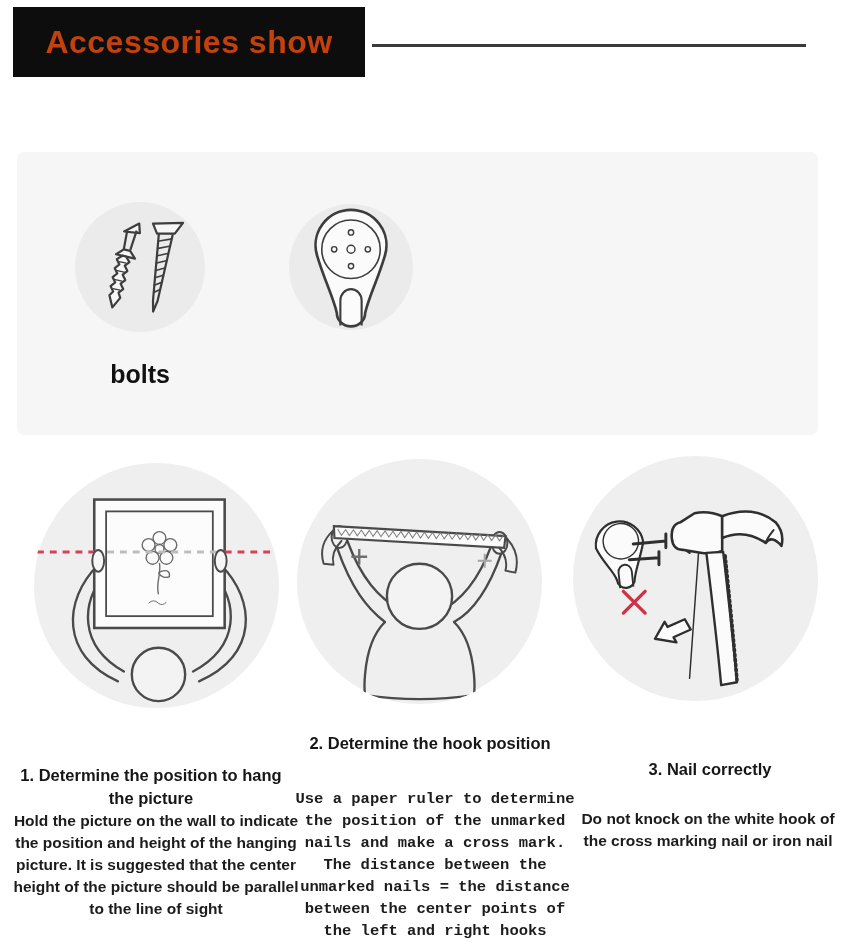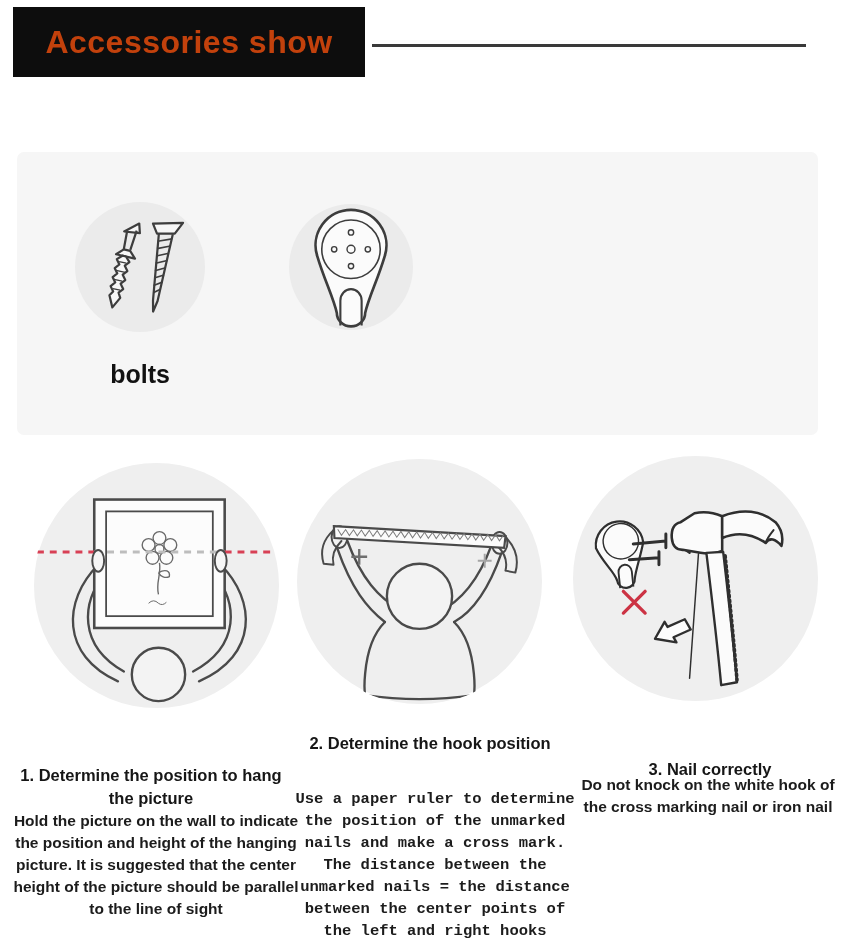--- a/index.html
+++ b/index.html
@@ -192,13 +192,13 @@
       <path stroke-width="2.6" d="M110,68 Q100,70 101,84 Q102,96 112,96 L130,99 Q142,101 152,97 L152,62 Q138,56 124,59 Z"></path>
       <path stroke-width="2.6" d="M152,62 C172,54 192,56 206,68 C212,75 214,84 212,92 C206,85 200,83 196,89 C180,78 166,78 152,84 Z"></path>
       <path stroke-width="2" fill="none" d="M204,76 C200,81 197,85 196,89"></path>
       <path stroke-width="2.4" d="M136,99 C141,140 147,190 151,233 L167,230 C163,188 158,140 153,98 Z"></path>
       <path stroke-width="3.6" stroke-dasharray="2 3" fill="none" d="M155,102 C159,142 164,190 167,228"></path>
       <path stroke-width="1.5" fill="none" d="M128,100 L119,226"></path>
     </g>
   </svg>
 </div>
 <div class="abs caption" style="left:600px;top:732px;width:220px;margin-top:26px;">3. Nail correctly</div>
-<div class="abs desc" style="left:572px;top:774px;width:272px;">Do not knock on the white hook of the cross marking nail or iron nail</div>
+<div class="abs desc" style="left:572px;top:808px;width:272px;">Do not knock on the white hook of the cross marking nail or iron nail</div>
 
 </body></html>

